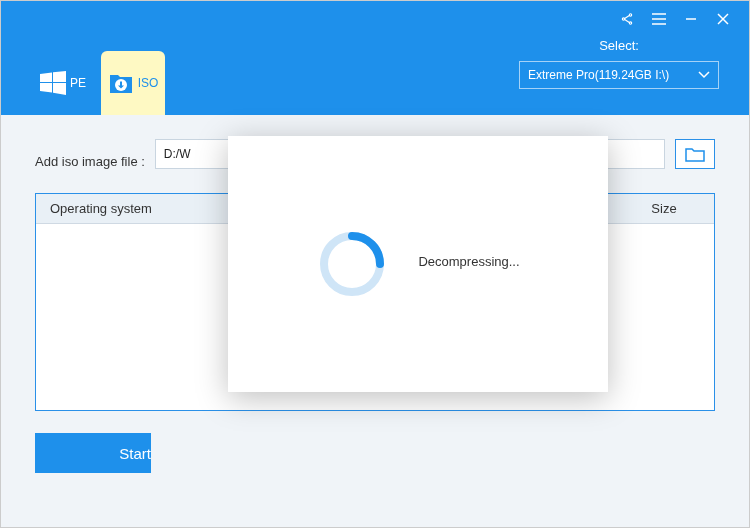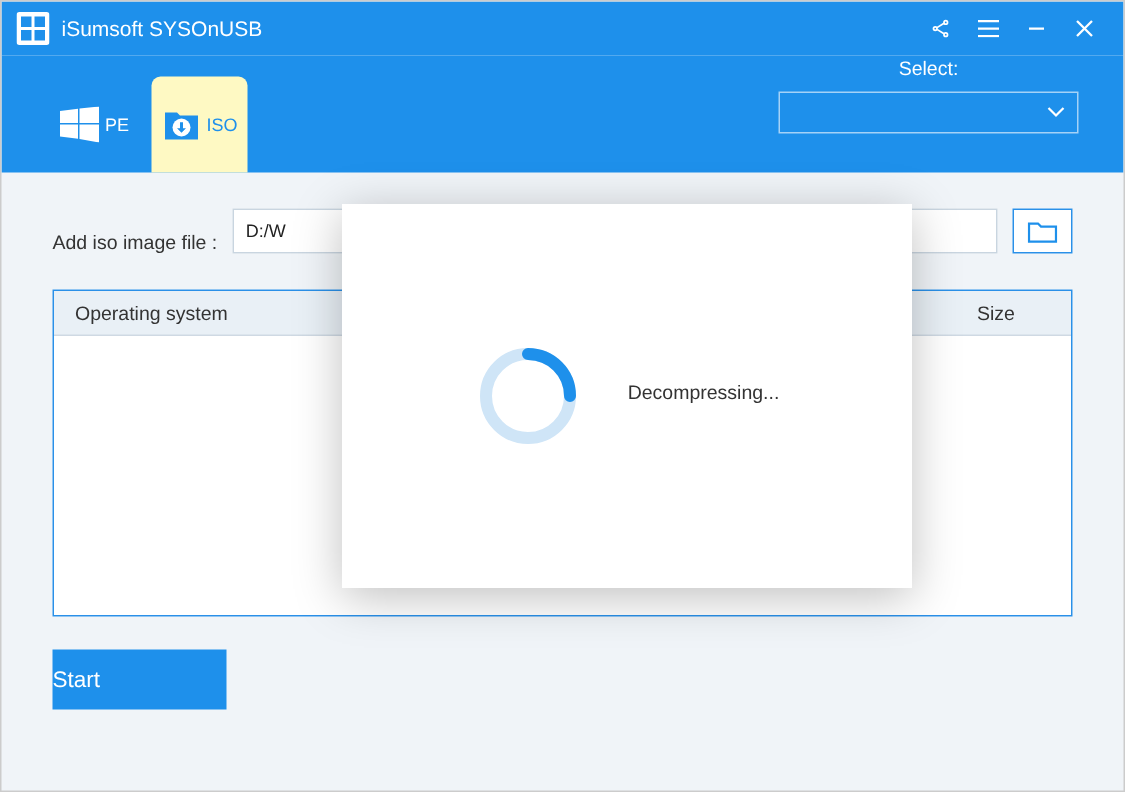--- a/index.html
+++ b/index.html
@@ -23,44 +23,34 @@
   .add-row { display: flex; align-items: flex-end; gap: 10px; margin-bottom: 24px; }
   .add-label { font-size: 13px; color: #333; }
   .path-input { flex: 1; height: 30px; border: 1px solid #c9d5e0; background: #fff; padding: 0 8px; font-size: 12px; color: #222; }
   .browse-btn { width: 40px; height: 30px; border: 1px solid #2a90e8; display: flex; align-items: center; justify-content: center; cursor: pointer; background: #fff; }
 
   .table-box { border: 1px solid #2a90e8; height: 218px; background: #fff; }
   .table-head { display: flex; height: 30px; background: #e9f0f6; border-bottom: 1px solid #cfd9e3; align-items: center; font-size: 13px; color: #333; }
   .th-os { padding-left: 14px; flex: 1; }
   .th-size { width: 100px; text-align: center; }
 
-  .start-btn { margin-top: 22px; width: 116px; height: 40px; background: #1e90eb; color: #fff; display: flex; align-items: center; justify-content: flex-start; font-size: 15px; cursor: pointer; }
+  .start-btn { margin-top: 22px; width: 116px; height: 40px; background: #1e90eb; color: #fff; display: flex; align-items: center; justify-content: flex-end; font-size: 15px; cursor: pointer; }
 
   .modal-backdrop { position: absolute; inset: 0; pointer-events: none; }
   .modal { position: absolute; left: 50%; top: 50%; transform: translate(-50%, -50%); width: 380px; height: 256px; background: #fff; box-shadow: 0 6px 30px rgba(0,0,0,0.25); display: flex; flex-direction: row; align-items: center; justify-content: center; gap: 30px; pointer-events: auto; margin-left: 43px; }
   .spinner { width: 72px; height: 72px; }
   .modal-text { font-size: 13px; color: #333; margin-top: -6px; }
 
   @keyframes spin { from { transform: rotate(0);} to { transform: rotate(360deg);} }
   .spinner svg { animation: spin 1.2s linear infinite; }
 </style>
 </head>
 <body>
 
 <div class="titlebar">
-  <div class="titlebar-logo">
-    <svg width="22" height="22" viewBox="0 0 22 22">
-      <rect x="0" y="0" width="22" height="22" fill="#fff" rx="2"></rect>
-      <rect x="3" y="3" width="7" height="7" fill="#1e90eb"></rect>
-      <rect x="12" y="3" width="7" height="7" fill="#1e90eb"></rect>
-      <rect x="3" y="12" width="7" height="7" fill="#1e90eb"></rect>
-      <rect x="12" y="12" width="7" height="7" fill="#1e90eb"></rect>
-    </svg>
-    <span class="title-text">iSumsoft SYSOnUSB</span>
-  </div>
   <div class="titlebar-spacer"></div>
   <div class="titlebar-btn">
     <svg width="14" height="14" viewBox="0 0 24 24" fill="none" stroke="#fff" stroke-width="2">
       <circle cx="18" cy="5" r="2"></circle>
         <circle cx="6" cy="12" r="2"></circle>
         <circle cx="18" cy="19" r="2"></circle>
       <line x1="8" y1="11" x2="16" y2="6"></line>
         <line x1="8" y1="13" x2="16" y2="18"></line>
     </svg>
   </div>
@@ -99,20 +89,21 @@
       <path fill="#1e90eb" d="M2 4 h8 l2 2 h12 v16 h-22 z"></path>
       <circle cx="13" cy="14" r="6" fill="#fff"></circle>
       <path fill="#1e90eb" d="M12 10.5 h2 v4 h2 l-3 3 -3 -3 h2 z"></path>
     </svg>
     <span>ISO</span>
   </div>
   <div class="toolbar-spacer"></div>
   <div class="select-wrap">
     <span>Select:</span>
     <div class="drive-select">
+      <span>Extreme Pro(119.24GB I:\)</span>
       <span class="chev">
         <svg width="12" height="8" viewBox="0 0 12 8" fill="none" stroke="#fff" stroke-width="1.5">
             <polyline points="1,1 6,6 11,1"></polyline>
           </svg>
       </span>
     </div>
   </div>
 </div>
 
 <div class="main">

